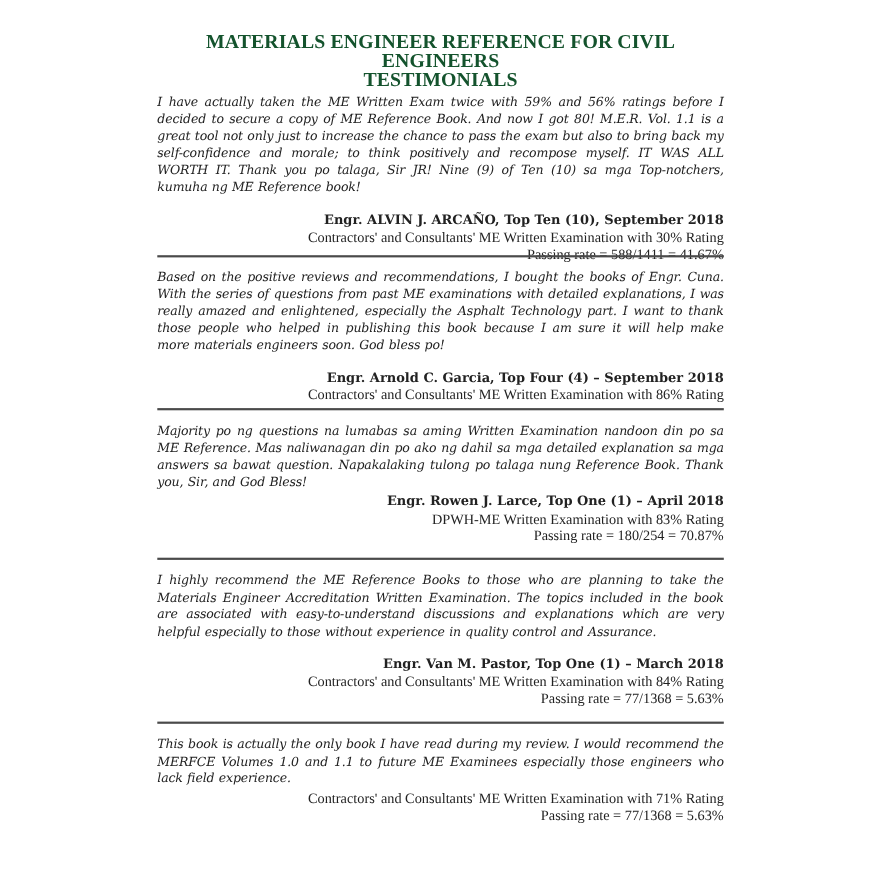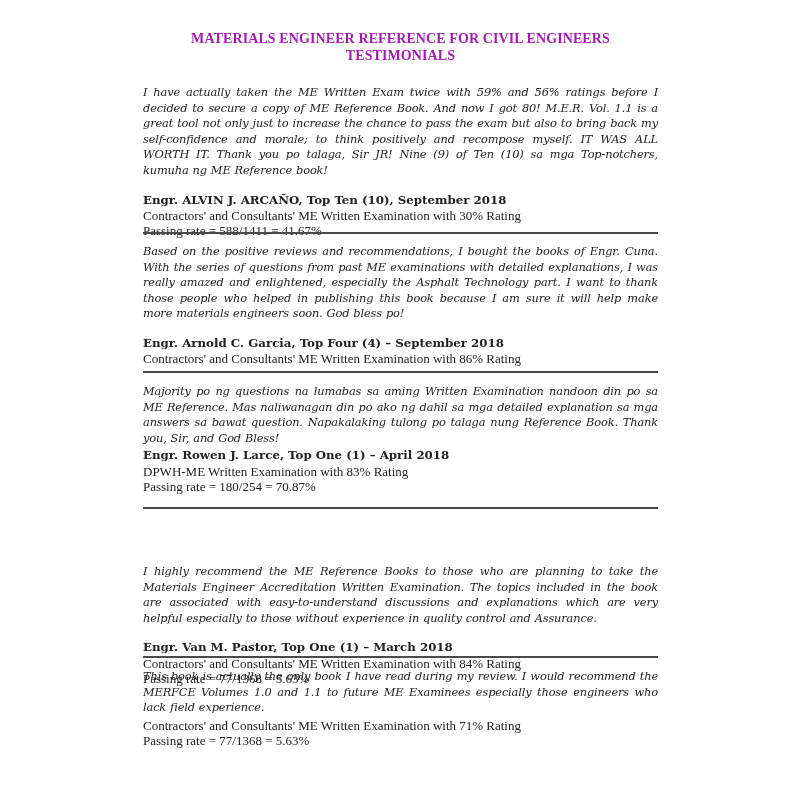--- a/index.html
+++ b/index.html
@@ -17,40 +17,40 @@
     }
     .page {
       position: absolute;
       left: 143px;
       top: 30px;
       width: 515px;
     }
     .title {
       text-align: center;
       font-weight: bold;
-      font-size: 14px;
+      font-size: 18px;
       line-height: 17px;
-      color: #a21caf;
+      color: #14532d;
       margin: 0;
       font-family: "Liberation Serif", "DejaVu Serif", serif;
       letter-spacing: 0.1px;
     }
     .title-line2 { margin-bottom: 12px; }
     .quote {
       font-style: italic;
       font-size: 11.4px;
       line-height: 15.6px;
       text-align: justify;
       text-align-last: left;
       margin: 0;
       letter-spacing: -0.15px;
       word-spacing: 0.5px;
     }
     .attrib {
-      text-align: left;
+      text-align: right;
       font-size: 11.5px;
       line-height: 15px;
       margin: 0;
     }
     .attrib .name {
       font-weight: bold;
       display: block;
       font-size: 11.8px;
       line-height: 15.5px;
     }
@@ -101,21 +101,21 @@
     <p class="quote">Majority po ng questions na lumabas sa aming Written Examination nandoon din po sa ME Reference. Mas naliwanagan din po ako ng dahil sa mga detailed explanation sa mga answers sa bawat question. Napakalaking tulong po talaga nung Reference Book. Thank you, Sir, and God Bless!</p>
     <div class="attrib" style="margin-top:2px;">
       <span class="name">Engr. Rowen J. Larce, Top One (1) – April 2018</span>
       <span class="exam">DPWH-ME Written Examination with 83% Rating</span>
       <span class="rate">Passing rate = 180/254 = 70.87%</span>
     </div>
   </div>
 
   <hr class="divider" style="position:absolute; top:477px; left:0; width:515px;">
 
-  <div class="block" style="top:490px;margin-top:44px;">
+  <div class="block" style="top:490px;">
     <p class="quote">I highly recommend the ME Reference Books to those who are planning to take the Materials Engineer Accreditation Written Examination. The topics included in the book are associated with easy-to-understand discussions and explanations which are very helpful especially to those without experience in quality control and Assurance.</p>
     <div class="attrib" style="margin-top:14px;">
       <span class="name">Engr. Van M. Pastor, Top One (1) – March 2018</span>
       <span class="exam">Contractors' and Consultants' ME Written Examination with 84% Rating</span>
       <span class="rate">Passing rate = 77/1368 = 5.63%</span>
     </div>
   </div>
 
   <hr class="divider" style="position:absolute; top:626px; left:0; width:515px;">
 

